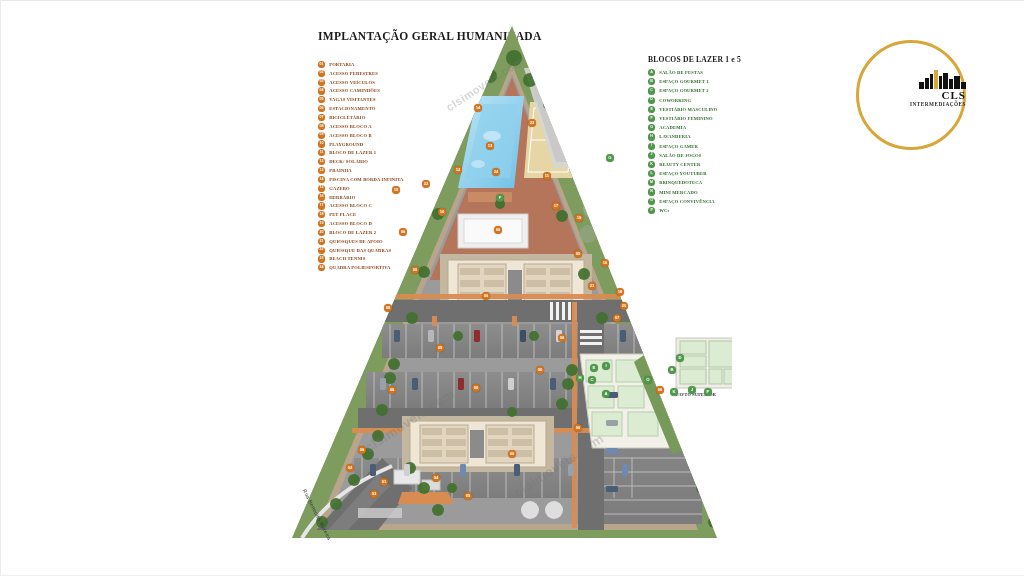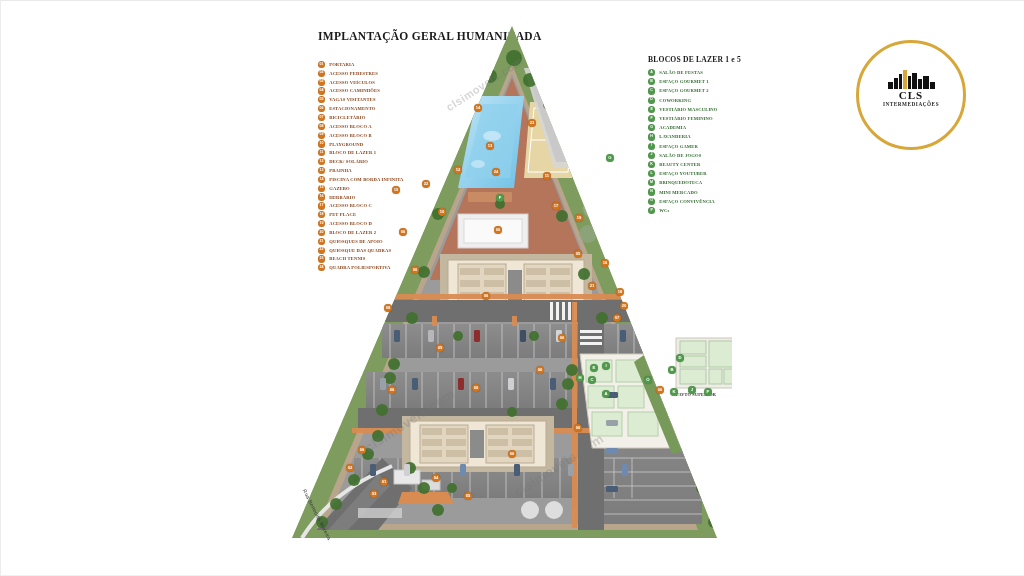--- a/index.html
+++ b/index.html
@@ -60,21 +60,21 @@
 
   
   .logo-wrap{position:absolute;left:856px;top:40px;width:110px;height:110px;}
   .logo-ring{
     position:absolute;inset:0;border-radius:50%;
     border:3.4px solid #d8a73a;box-sizing:border-box;
     background:#fff;
   }
   .logo-inner{
     position:absolute;left:0;right:0;top:30px;display:flex;
-    flex-direction:column;align-items:center;
+    flex-direction:column;align-items:flex-end;
   }
   .logo-sky{display:flex;align-items:flex-end;height:19px;gap:1px;}
   .logo-sky i{display:block;background:#111;}
   .logo-sky i.gold{background:#d8a73a;}
   .logo-name{
     font-family:"Liberation Serif", serif;
     font-size:11px;font-weight:bold;letter-spacing:1px;color:#141414;margin-top:1px;line-height:1;
   }
   .logo-sub{
     font-family:"Liberation Serif", serif;

